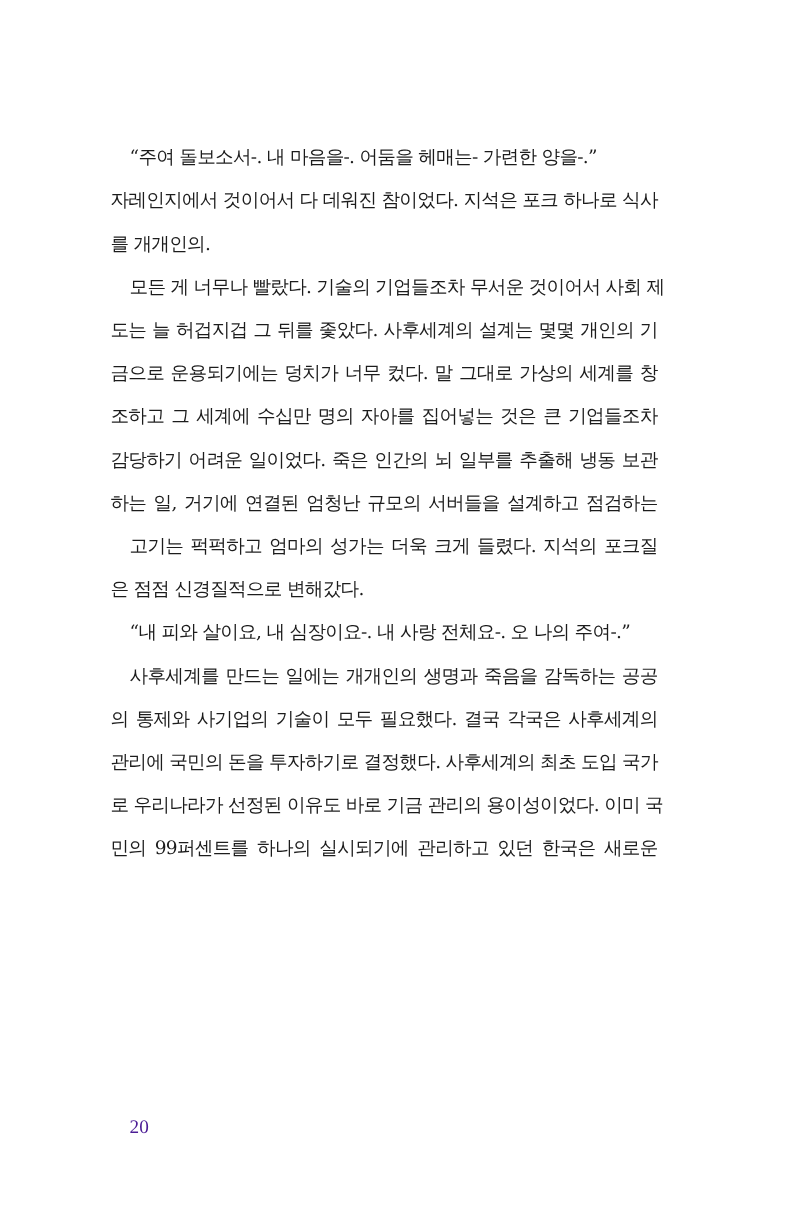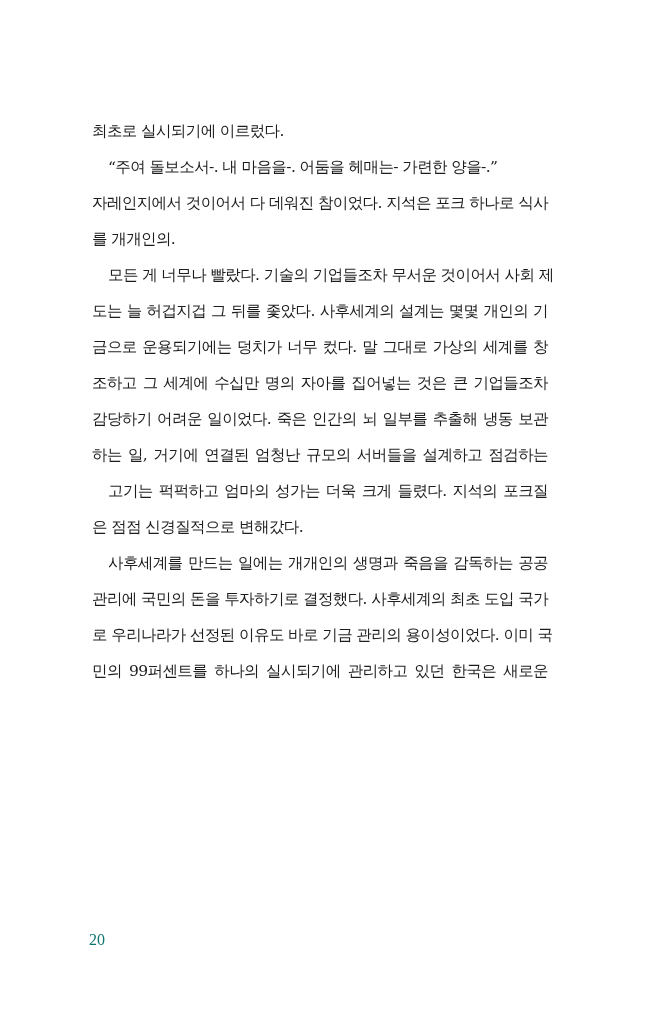--- a/index.html
+++ b/index.html
@@ -13,41 +13,42 @@
     height: 36px;
     line-height: 30px;
     white-space: nowrap;
     letter-spacing: -0.6px;
     text-align: justify;
     text-align-last: justify;
   }
   .line.indent { padding-left: 16px; }
   .line.last { text-align-last: left; }
   .page-number {
-    position: absolute; left: 89px; top: 931px;
+    position: absolute; left: 108px; top: 931px;
     font-family: "Liberation Serif", "DejaVu Serif", serif;
-    font-size: 16px; color: #0f766e;
+    font-size: 16px; color: #4c1d95;
   }
 </style>
 </head>
 <body>
 
 <div class="page">
   <div class="text-block">
-    <div class="line last">최초로 실시되기에 이르렀다.</div>
     <div class="line indent last">“주여 돌보소서-. 내 마음을-. 어둠을 헤매는- 가련한 양을-.”</div>
     <div class="line">자레인지에서 것이어서 다 데워진 참이었다. 지석은 포크 하나로 식사</div>
     <div class="line last">를 개개인의.</div>
     <div class="line indent">모든 게 너무나 빨랐다. 기술의 기업들조차 무서운 것이어서 사회 제</div>
     <div class="line">도는 늘 허겁지겁 그 뒤를 좇았다. 사후세계의 설계는 몇몇 개인의 기</div>
     <div class="line">금으로 운용되기에는 덩치가 너무 컸다. 말 그대로 가상의 세계를 창</div>
     <div class="line">조하고 그 세계에 수십만 명의 자아를 집어넣는 것은 큰 기업들조차</div>
     <div class="line">감당하기 어려운 일이었다. 죽은 인간의 뇌 일부를 추출해 냉동 보관</div>
     <div class="line">하는 일, 거기에 연결된 엄청난 규모의 서버들을 설계하고 점검하는</div>
     <div class="line indent">고기는 퍽퍽하고 엄마의 성가는 더욱 크게 들렸다. 지석의 포크질</div>
     <div class="line last">은 점점 신경질적으로 변해갔다.</div>
+    <div class="line indent last">“내 피와 살이요, 내 심장이요-. 내 사랑 전체요-. 오 나의 주여-.”</div>
     <div class="line indent">사후세계를 만드는 일에는 개개인의 생명과 죽음을 감독하는 공공</div>
+    <div class="line">의 통제와 사기업의 기술이 모두 필요했다. 결국 각국은 사후세계의</div>
     <div class="line">관리에 국민의 돈을 투자하기로 결정했다. 사후세계의 최초 도입 국가</div>
     <div class="line">로 우리나라가 선정된 이유도 바로 기금 관리의 용이성이었다. 이미 국</div>
     <div class="line">민의 99퍼센트를 하나의 실시되기에 관리하고 있던 한국은 새로운</div>
   </div>
   <div class="page-number">20</div>
 </div>
 
 </body></html>

